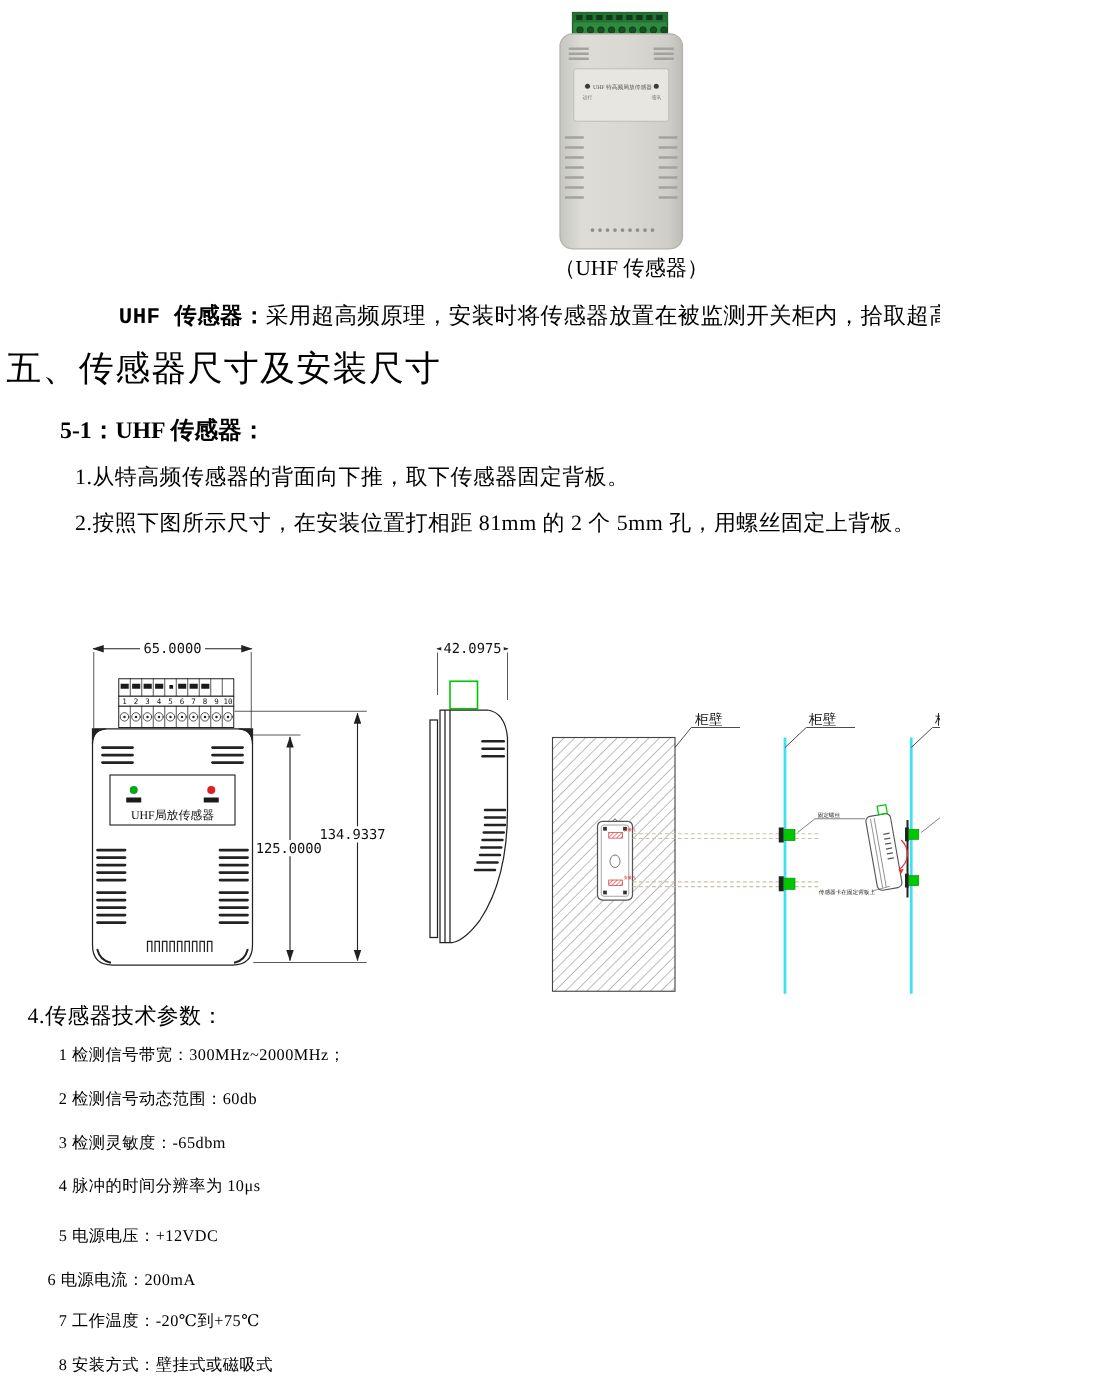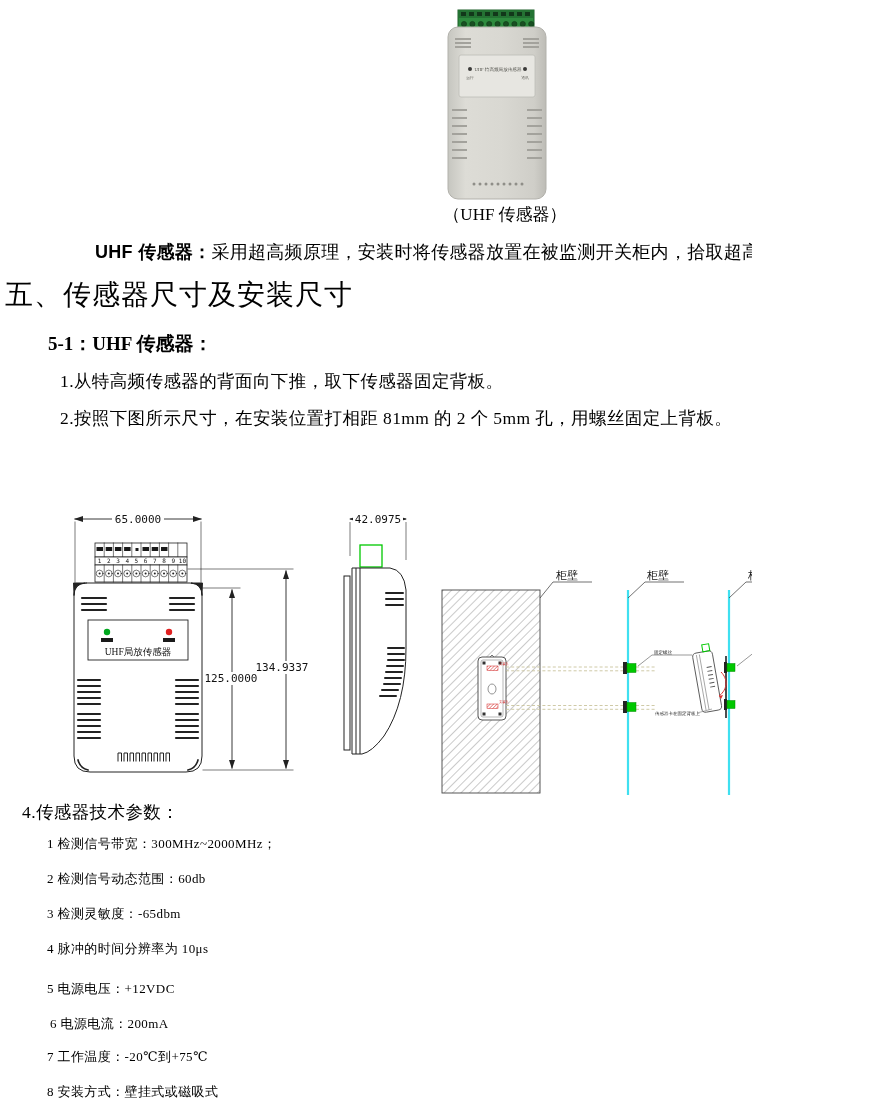--- a/index.html
+++ b/index.html
@@ -1,21 +1,21 @@
 <!DOCTYPE html>
 <html><head>
 <meta charset="utf-8">
 <style>
   html,body{margin:0;padding:0;background:#ffffff;}
   .page{position:relative;width:752px;height:1119px;background:#fff;overflow:hidden;
         font-family:"Liberation Serif","DejaVu Serif",serif;color:#000;}
   .abs{position:absolute;}
   .caption{font-size:17px;text-align:center;white-space:nowrap;}
   .intro{font-size:18px;white-space:nowrap;letter-spacing:.3px;}
-  .intro b{font-family:Liberation Sans, sans-serif;}
+  .intro b{font-family:Liberation Mono, monospace;}
   .h1{font-size:28px;font-weight:normal;letter-spacing:1px;white-space:nowrap;}
   .h2{font-size:19px;font-weight:bold;white-space:nowrap;}
   .step{font-size:17.5px;white-space:nowrap;letter-spacing:.4px;}
   .ptitle{font-size:17.5px;white-space:nowrap;letter-spacing:.4px;}
   .pitem{font-size:13px;white-space:nowrap;letter-spacing:.4px;}
   svg text{user-select:none;}
   .dimtxt{font-family:"DejaVu Sans Mono",monospace;font-size:11px;fill:#111;}
   .cjk-sm{font-family:"Liberation Serif",serif;font-size:11px;fill:#111;}
   .tiny{font-family:"Liberation Serif",serif;font-size:4.5px;fill:#222;}
   .tinyred{font-family:"Liberation Serif",serif;font-size:3.2px;fill:#d22020;}
@@ -419,17 +419,17 @@
       <rect x="828" y="202.5" width="8" height="8" fill="#00c800" stroke="#008a00" stroke-width="0.5"></rect>
     </g>
   </svg>
 
   <div class="abs ptitle" style="left:22px;top:800px;">4.传感器技术参数：</div>
   <div class="abs pitem" style="left:47px;top:835px;">1 检测信号带宽：300MHz~2000MHz；</div>
   <div class="abs pitem" style="left:47px;top:870px;">2 检测信号动态范围：60db</div>
   <div class="abs pitem" style="left:47px;top:905px;">3 检测灵敏度：-65dbm</div>
   <div class="abs pitem" style="left:47px;top:940px;">4 脉冲的时间分辨率为 10μs</div>
   <div class="abs pitem" style="left:47px;top:980px;">5 电源电压：+12VDC</div>
-  <div class="abs pitem" style="left:50px;top:1015px;text-align:right;">6 电源电流：200mA</div>
+  <div class="abs pitem" style="left:38px;top:1015px;text-align:right;">6 电源电流：200mA</div>
   <div class="abs pitem" style="left:47px;top:1048px;">7 工作温度：-20℃到+75℃</div>
   <div class="abs pitem" style="left:47px;top:1083px;">8 安装方式：壁挂式或磁吸式</div>
 
 </div>
 
 </body></html>

